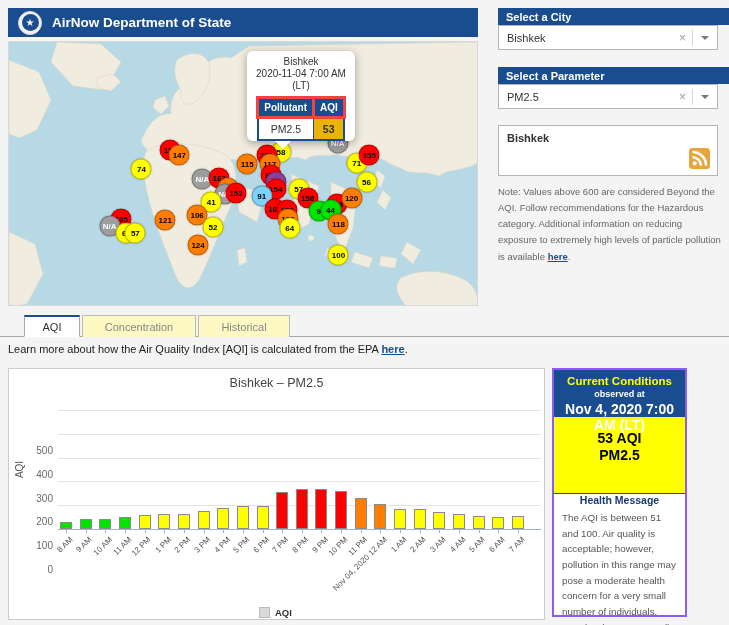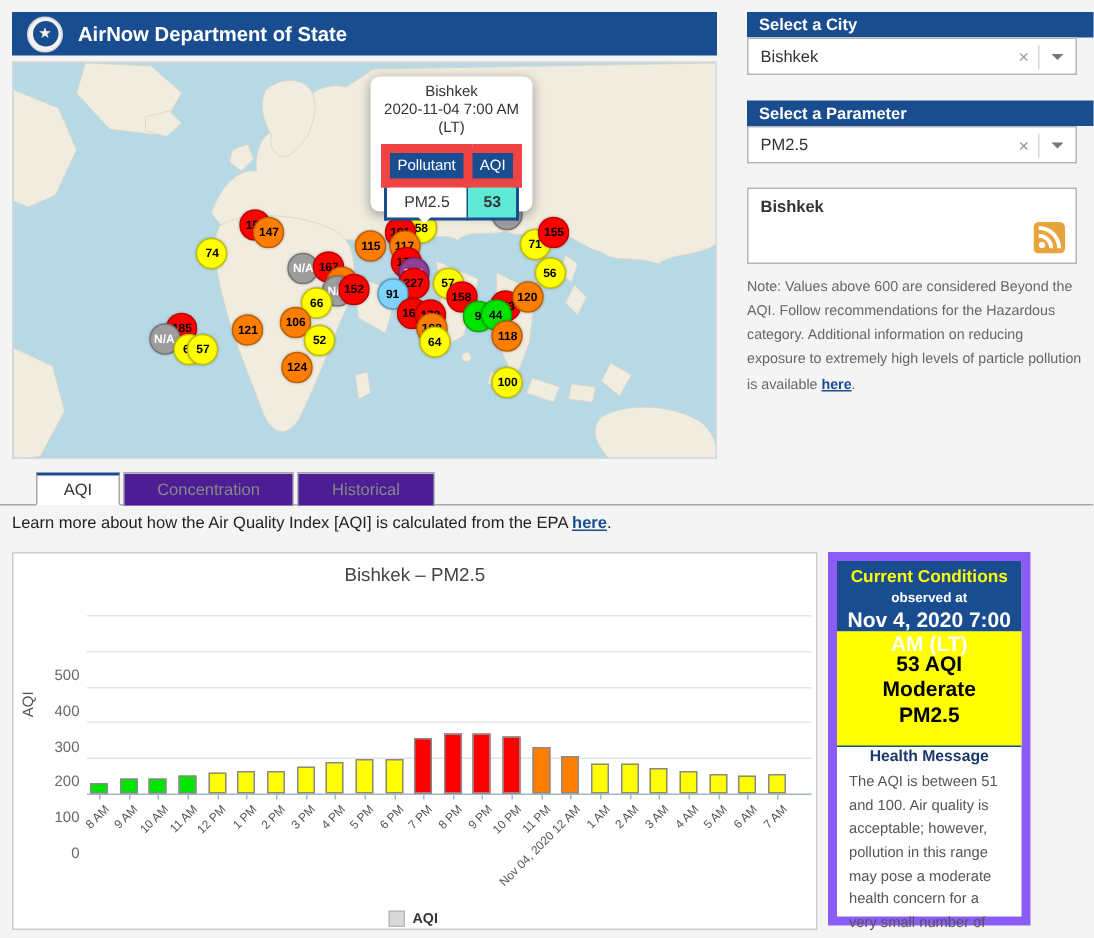--- a/index.html
+++ b/index.html
@@ -56,40 +56,40 @@
   .popup:after {
     content:""; position:absolute; left:28px; bottom:-8px;
     border:8px solid transparent; border-top-color:#fff; border-bottom:none;
   }
   .popup-line { font-size:10px; color:#333; line-height:12px; }
   .popup table {
     border-collapse:collapse; margin:4px auto 0 auto;
     border:2px solid #1a4d8f;
   }
   .popup th {
-    background:#1a4d8f; color:#fff; font-size:10px; font-weight:normal;
-    padding:3px 5px; border:6px solid #ef4444;
+    background:#1a4d8f; color:#fff; font-size:10px; font-weight:bold;
+    padding:3px 5px; border:3px solid #ef4444;
   }
   .popup td {
     font-size:10.5px; padding:4px 5px; border:1px solid #1a4d8f; background:#fff;
   }
-  .popup td.aqi-cell { background:#5eead4; font-weight:bold; }
+  .popup td.aqi-cell { background:#eab308; font-weight:bold; }
 
   
   .tabline { left:0; top:336px; width:729px; height:1px; background:#a8a8a8; }
   .tab {
     top:315px; height:22px; display:flex; align-items:center; justify-content:center;
     font-size:11px; cursor:pointer;
   }
   .tab.active {
     background:#fff; border:1px solid #a8a8a8; border-bottom:1px solid #fff;
     border-top:2px solid #1a4d8f; color:#333; z-index:2;
   }
   .tab.inactive {
-    background:#4c1d95; border:1px solid #b8b8b8; border-bottom:none; color:#888;
+    background:#fef9c3; border:1px solid #b8b8b8; border-bottom:none; color:#888;
   }
   .learn { left:8px; top:343px; font-size:11px; color:#222; }
   a.lnk { color:#1a4d8f; text-decoration:underline; font-weight:bold; cursor:pointer; }
 
   
   .chart-card {
     left:8px; top:368px; width:537px; height:252px;
     background:#fff; border:1px solid #ccc;
   }
   .chart-title {
@@ -136,21 +136,21 @@
   }
   .rss { position:absolute; right:7px; bottom:6px; width:21px; height:21px; cursor:pointer; }
 
   .note {
     left:498px; top:184px; width:224px; font-size:9.5px; color:#666; line-height:1.7;
   }
 
   
   .cc {
     left:552px; top:368px; width:135px; height:249px;
-    background:#fff; border:6px solid #8b5cf6;
+    background:#fff; border:2px solid #8b5cf6;
   }
   .cc-hdr { background:#1a4d8f; height:47px; text-align:center; padding-top:5px; }
   .cc-title { color:#ffff00; font-size:11.5px; font-weight:bold; }
   .cc-sub { color:#fff; font-size:9px; font-weight:bold; margin-top:2px; }
   .cc-date { color:#fff; font-size:14px; font-weight:bold; margin-top:2px; }
   .cc-yellow {
     background:#ffff00; height:77px; text-align:center;
     border-bottom:1px solid #1a4d8f; padding-top:13px;
   }
   .cc-yellow div { font-size:14px; font-weight:bold; color:#000; line-height:17px; }
@@ -199,40 +199,40 @@
   <div id="markers">
       <div class="marker" style="left: 28.3%; top: 48.3%; background: rgb(255, 255, 0); color: rgb(0, 0, 0);">74</div>
       <div class="marker" style="left: 34.5%; top: 41.1%; background: rgb(255, 0, 0); color: rgb(0, 0, 0);">157</div>
       <div class="marker" style="left: 36.4%; top: 43%; background: rgb(255, 126, 0); color: rgb(0, 0, 0);">147</div>
       <div class="marker" style="left: 41.3%; top: 52.1%; background: rgb(157, 157, 157); color: rgb(255, 255, 255);">N/A</div>
       <div class="marker" style="left: 44.9%; top: 51.7%; background: rgb(255, 0, 0); color: rgb(0, 0, 0);">167</div>
       <div class="marker" style="left: 46.8%; top: 55.5%; background: rgb(255, 126, 0); color: rgb(0, 0, 0);">150</div>
       <div class="marker" style="left: 46.2%; top: 57.7%; background: rgb(157, 157, 157); color: rgb(255, 255, 255);">N/A</div>
       <div class="marker" style="left: 48.5%; top: 57.4%; background: rgb(255, 0, 0); color: rgb(0, 0, 0);">152</div>
       <div class="marker" style="left: 50.9%; top: 46.4%; background: rgb(255, 126, 0); color: rgb(0, 0, 0);">115</div>
-      <div class="marker" style="left: 43.2%; top: 60.8%; background: rgb(255, 255, 0); color: rgb(0, 0, 0);">66</div>
+      <div class="marker" style="left: 43.2%; top: 60.8%; background: rgb(255, 255, 0); color: rgb(0, 0, 0);">41</div>
       <div class="marker" style="left: 24%; top: 67.2%; background: rgb(255, 0, 0); color: rgb(0, 0, 0);">185</div>
       <div class="marker" style="left: 21.5%; top: 69.8%; background: rgb(157, 157, 157); color: rgb(255, 255, 255);">N/A</div>
       <div class="marker" style="left: 25.1%; top: 72.5%; background: rgb(255, 255, 0); color: rgb(0, 0, 0);">65</div>
       <div class="marker" style="left: 27%; top: 72.8%; background: rgb(255, 255, 0); color: rgb(0, 0, 0);">57</div>
       <div class="marker" style="left: 33.4%; top: 67.5%; background: rgb(255, 126, 0); color: rgb(0, 0, 0);">121</div>
       <div class="marker" style="left: 40.2%; top: 65.7%; background: rgb(255, 126, 0); color: rgb(0, 0, 0);">106</div>
       <div class="marker" style="left: 43.6%; top: 70.2%; background: rgb(255, 255, 0); color: rgb(0, 0, 0);">52</div>
       <div class="marker" style="left: 40.4%; top: 77%; background: rgb(255, 126, 0); color: rgb(0, 0, 0);">124</div>
       <div class="marker" style="left: 70.4%; top: 80.8%; background: rgb(255, 255, 0); color: rgb(0, 0, 0);">100</div>
       <div class="marker" style="left: 70.2%; top: 38.5%; background: rgb(157, 157, 157); color: rgb(255, 255, 255);">N/A</div>
       <div class="marker" style="left: 74.3%; top: 46%; background: rgb(255, 255, 0); color: rgb(0, 0, 0);">71</div>
       <div class="marker" style="left: 77%; top: 43%; background: rgb(255, 0, 0); color: rgb(0, 0, 0);">155</div>
       <div class="marker" style="left: 76.4%; top: 53.2%; background: rgb(255, 255, 0); color: rgb(0, 0, 0);">56</div>
       <div class="marker" style="left: 58.1%; top: 41.9%; background: rgb(255, 255, 0); color: rgb(0, 0, 0);">58</div>
       <div class="marker" style="left: 55.1%; top: 43%; background: rgb(255, 0, 0); color: rgb(0, 0, 0);">191</div>
       <div class="marker" style="left: 55.7%; top: 46.4%; background: rgb(255, 126, 0); color: rgb(0, 0, 0);">117</div>
       <div class="marker" style="left: 56%; top: 50.6%; background: rgb(255, 0, 0); color: rgb(0, 0, 0);">176</div>
       <div class="marker" style="left: 57%; top: 53.2%; background: rgb(143, 63, 151); color: rgb(255, 255, 255);">233</div>
-      <div class="marker" style="left: 57%; top: 55.8%; background: rgb(255, 0, 0); color: rgb(0, 0, 0);">227</div>
+      <div class="marker" style="left: 57%; top: 55.8%; background: rgb(255, 0, 0); color: rgb(0, 0, 0);">154</div>
       <div class="marker" style="left: 54%; top: 58.5%; background: #7dd3fc; color: rgb(0, 0, 0);">91</div>
       <div class="marker" style="left: 61.9%; top: 55.8%; background: rgb(255, 255, 0); color: rgb(0, 0, 0);">57</div>
       <div class="marker" style="left: 63.8%; top: 59.2%; background: rgb(255, 0, 0); color: rgb(0, 0, 0);">158</div>
       <div class="marker" style="left: 70%; top: 61.5%; background: rgb(255, 0, 0); color: rgb(0, 0, 0);">153</div>
       <div class="marker" style="left: 73.2%; top: 59.2%; background: rgb(255, 126, 0); color: rgb(0, 0, 0);">120</div>
       <div class="marker" style="left: 56.8%; top: 63.4%; background: rgb(255, 0, 0); color: rgb(0, 0, 0);">165</div>
       <div class="marker" style="left: 59.4%; top: 63.8%; background: rgb(255, 0, 0); color: rgb(0, 0, 0);">178</div>
       <div class="marker" style="left: 59.6%; top: 67.2%; background: rgb(255, 126, 0); color: rgb(0, 0, 0);">108</div>
       <div class="marker" style="left: 60%; top: 70.9%; background: rgb(255, 255, 0); color: rgb(0, 0, 0);">64</div>
       <div class="marker" style="left: 66.2%; top: 64.2%; background: rgb(0, 228, 0); color: rgb(0, 0, 0);">9</div>
@@ -396,18 +396,17 @@
 </div>
 
 <div class="abs cc">
   <div class="cc-hdr">
     <div class="cc-title">Current Conditions</div>
     <div class="cc-sub">observed at</div>
     <div class="cc-date">Nov 4, 2020 7:00 AM (LT)</div>
   </div>
   <div class="cc-yellow">
     <div>53 AQI</div>
-    <div>Moderate</div>
     <div>PM2.5</div>
   </div>
   <div class="cc-health-title">Health Message</div>
   <div class="cc-health-text">The AQI is between 51 and 100. Air quality is acceptable; however, pollution in this range may pose a moderate health concern for a very small number of individuals. People who are unusually sensitive to ozone or particle pollution may experience respiratory symptoms.</div>
 </div>
 
 </body></html>

